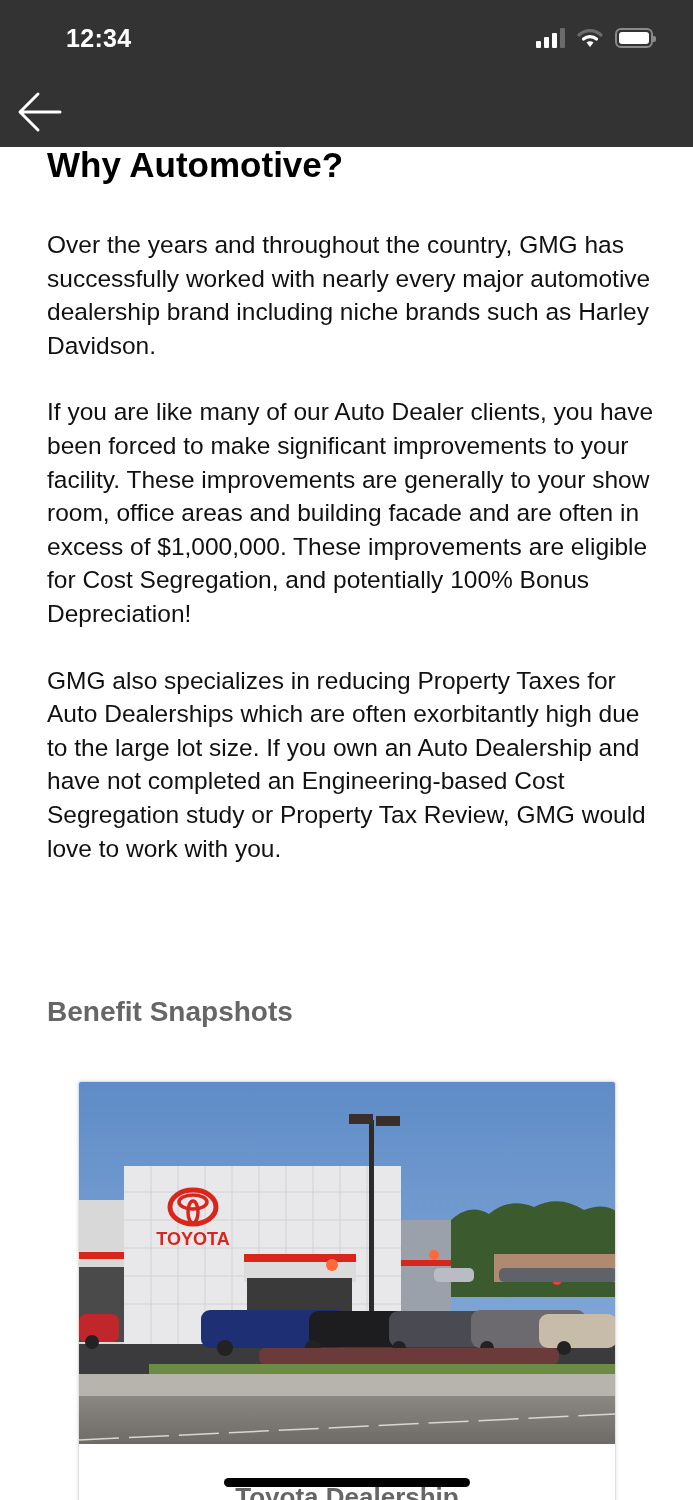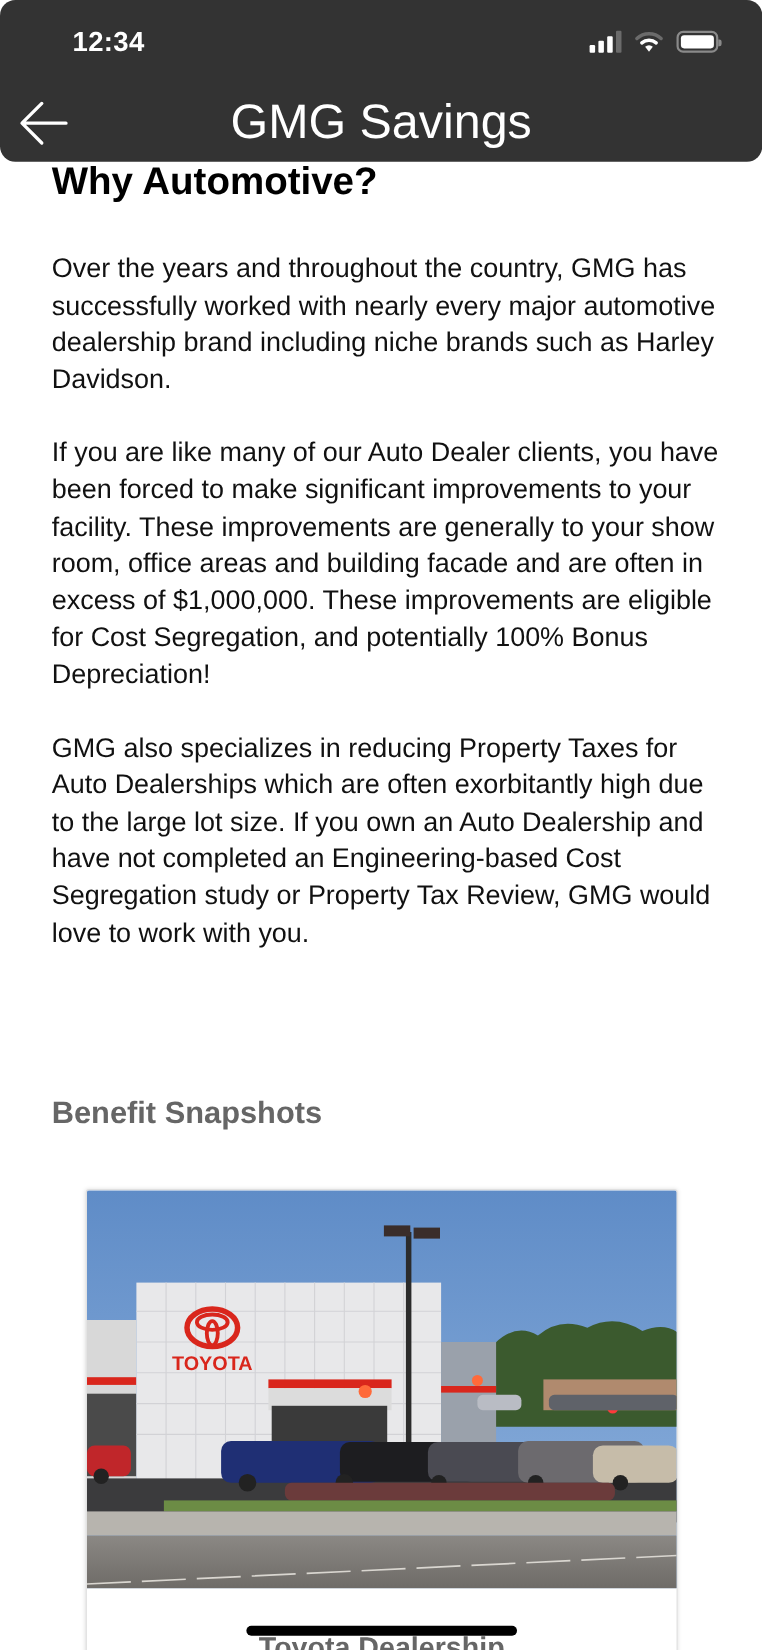--- a/index.html
+++ b/index.html
@@ -1,21 +1,21 @@
 <!DOCTYPE html>
 <html><head>
 <meta charset="utf-8">
 <style>
   * { box-sizing: border-box; margin: 0; padding: 0; }
   html, body { width: 693px; height: 1500px; overflow: hidden; background: #ffffff; }
   body { position: relative; font-family: "Liberation Sans", sans-serif; color: #000; }
 
   .header {
     position: absolute; left: 0; top: 0; width: 693px; height: 147px;
-    background: #333333; z-index: 5; border-radius: 14px;
+    background: #333333; z-index: 5;
   }
   .status-time {
     position: absolute; left: 66px; top: 24px; color: #fff;
     font-size: 25px; font-weight: 600; letter-spacing: 0.3px;
   }
   .status-icons { position: absolute; right: 40px; top: 28px; display: flex; align-items: center; gap: 12px; }
   .signal { display: flex; align-items: flex-end; gap: 3px; height: 20px; }
   .signal span { display: block; width: 5px; background: #fff; border-radius: 1px; }
   .signal span.dim { background: #6b6b6b; }
   .battery {
@@ -73,21 +73,20 @@
     <div class="battery">
         <div class="fill"></div>
       </div>
   </div>
 
   <div class="back-btn">
     <svg width="48" height="44" viewBox="0 0 48 44">
       <path d="M44 22 H5 M22 4 L4 22 L22 40" fill="none" stroke="#fff" stroke-width="3" stroke-linecap="round" stroke-linejoin="round"></path>
     </svg>
   </div>
-  <div class="title">GMG Savings</div>
 </div>
 
 <div class="content">
   <div class="heading">Why Automotive?</div>
   <p class="para">Over the years and throughout the country, GMG has successfully worked with nearly every major automotive dealership brand including niche brands such as Harley Davidson.</p>
   <p class="para">If you are like many of our Auto Dealer clients, you have been forced to make significant improvements to your facility. These improvements are generally to your show room, office areas and building facade and are often in excess of $1,000,000. These improvements are eligible for Cost Segregation, and potentially 100% Bonus Depreciation!</p>
   <p class="para">GMG also specializes in reducing Property Taxes for Auto Dealerships which are often exorbitantly high due to the large lot size. If you own an Auto Dealership and have not completed an Engineering-based Cost Segregation study or Property Tax Review, GMG would love to work with you.</p>
 </div>
 
 <div class="section-title">Benefit Snapshots</div>

